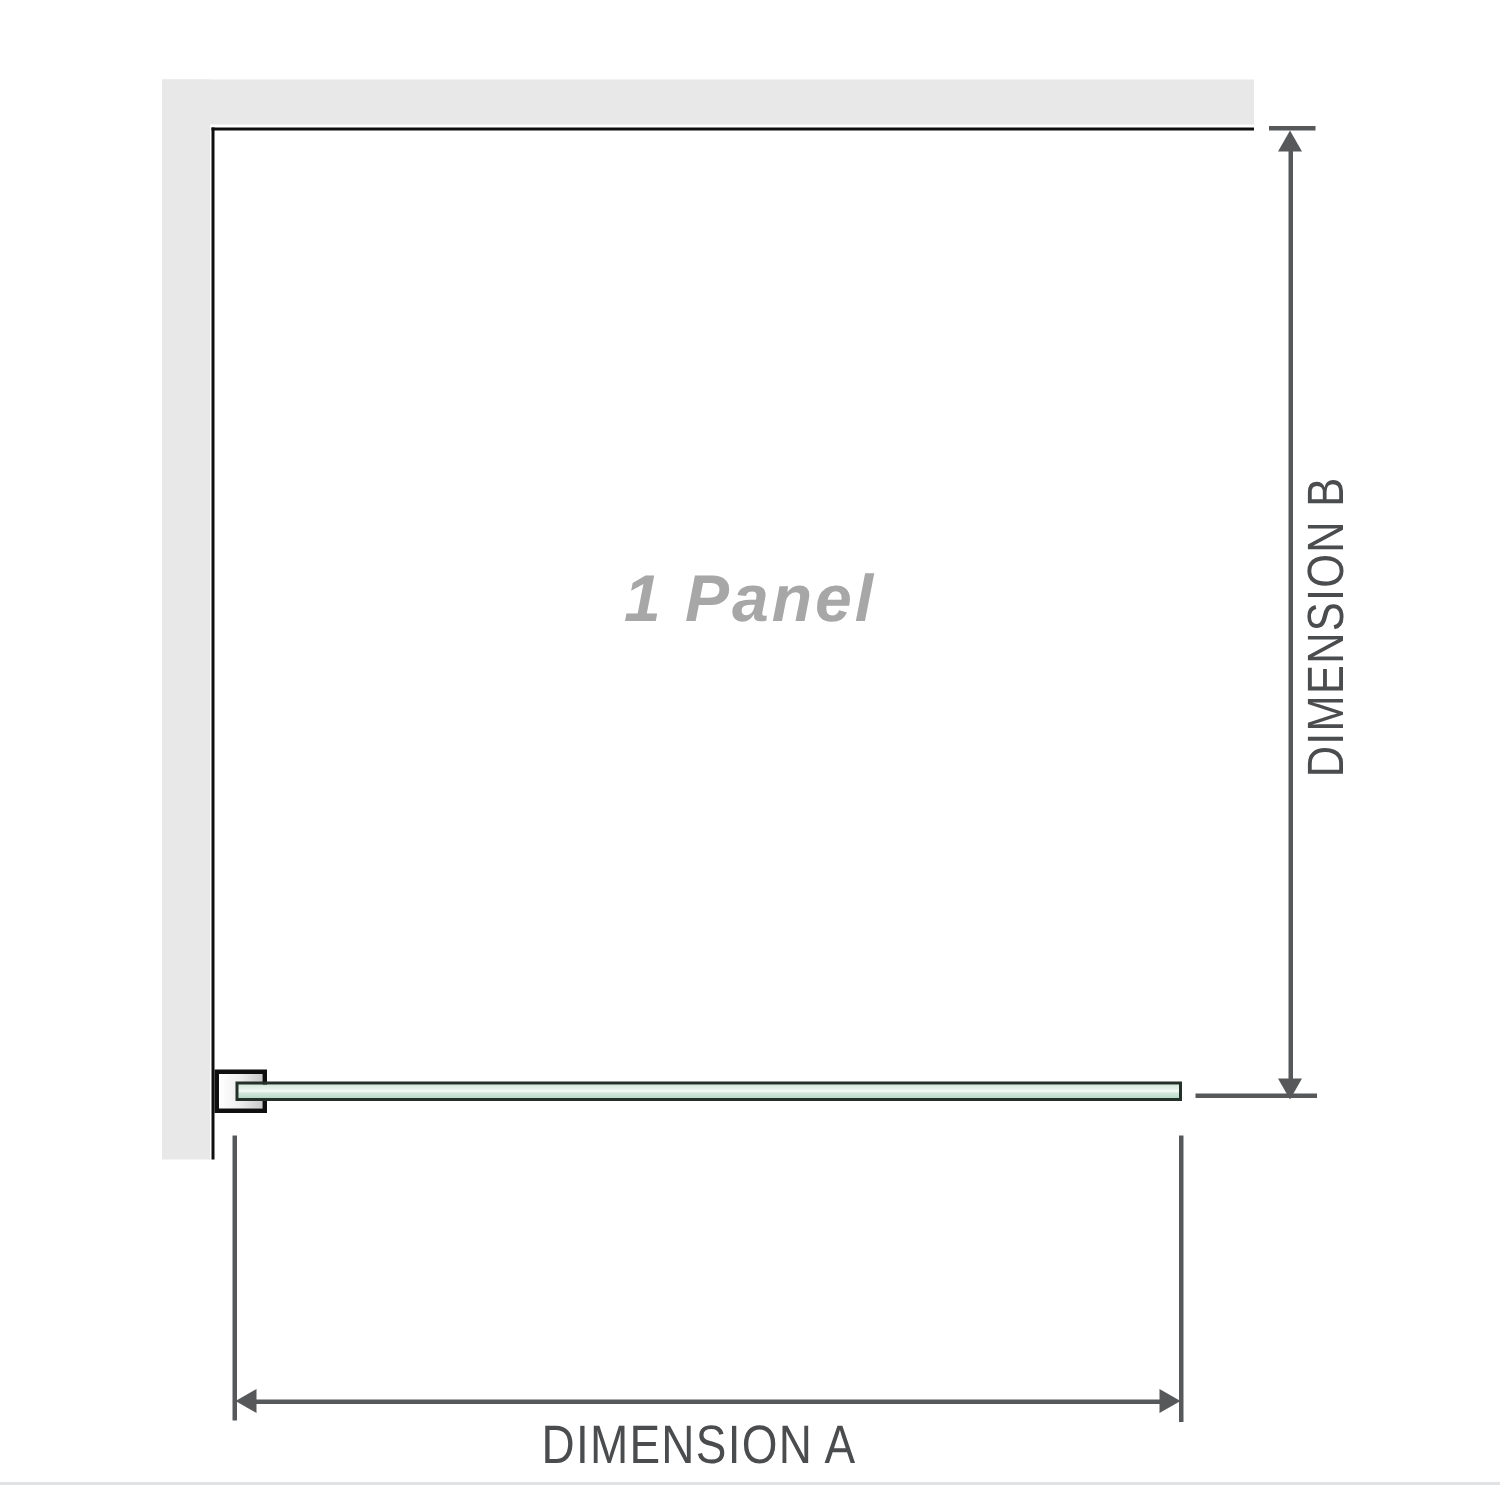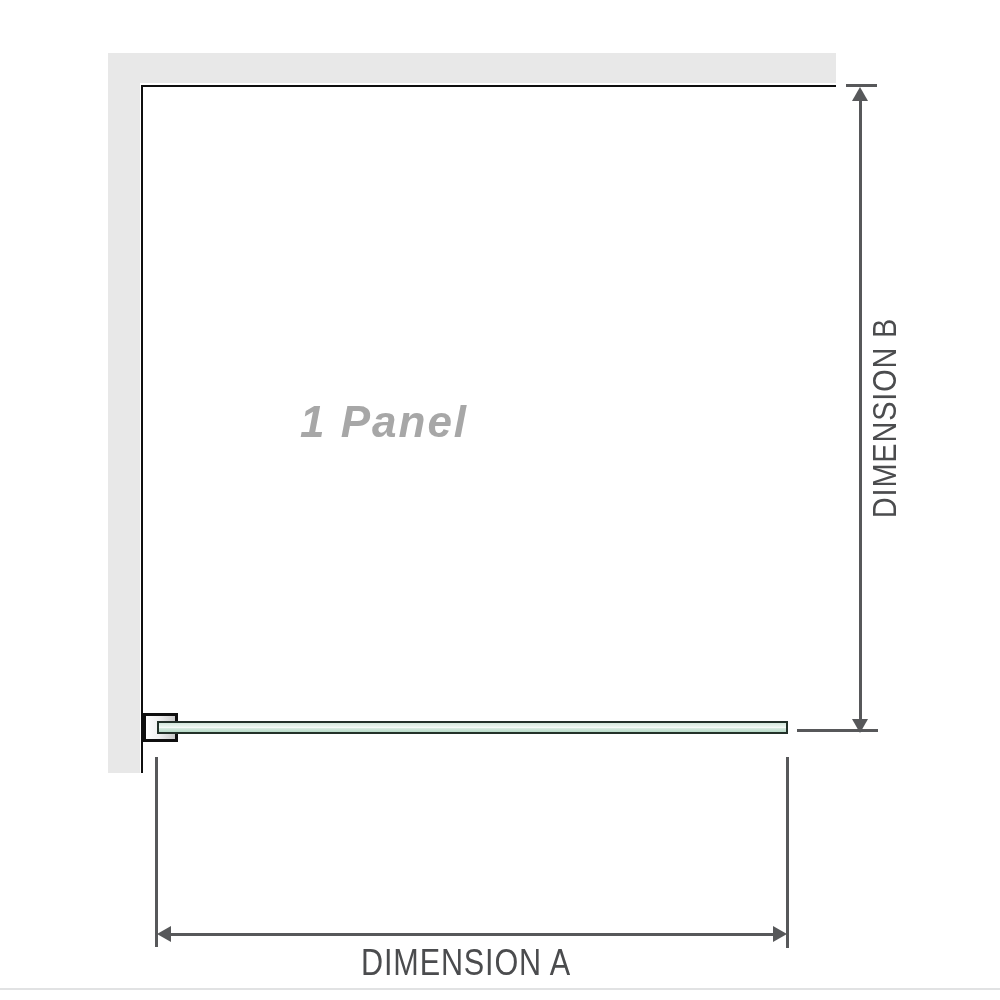--- a/index.html
+++ b/index.html
@@ -16,23 +16,23 @@
   .wall-top{left:108px;top:53px;width:728px;height:30px;background:var(--wall);}
   .wall-left{left:108px;top:53px;width:32px;height:720px;background:var(--wall);}
 
   
   .outline-top{left:141px;top:85px;width:695px;height:2px;background:var(--outline);}
   .outline-left{left:141px;top:85px;width:2px;height:688px;background:var(--outline);}
 
   
   .panel-label{
     left:300px;top:372px;width:400px;height:56px;
-    line-height:56px;
+    line-height:56px;text-align:center;
     font-size:44px;font-style:italic;font-weight:600;
-    letter-spacing:2px;color:var(--panel-text);margin-top:22px;
+    letter-spacing:2px;color:var(--panel-text);
   }
 
   
   .bracket{
     left:143px;top:713px;width:35px;height:29px;
     box-sizing:border-box;border:3px solid var(--outline);
     background:linear-gradient(90deg,var(--bracket-fill-start) 0%,#f0f0f0 45%,var(--bracket-fill-end) 100%);
   }
   .glass-bar{
     left:157px;top:721px;width:631px;height:13px;

